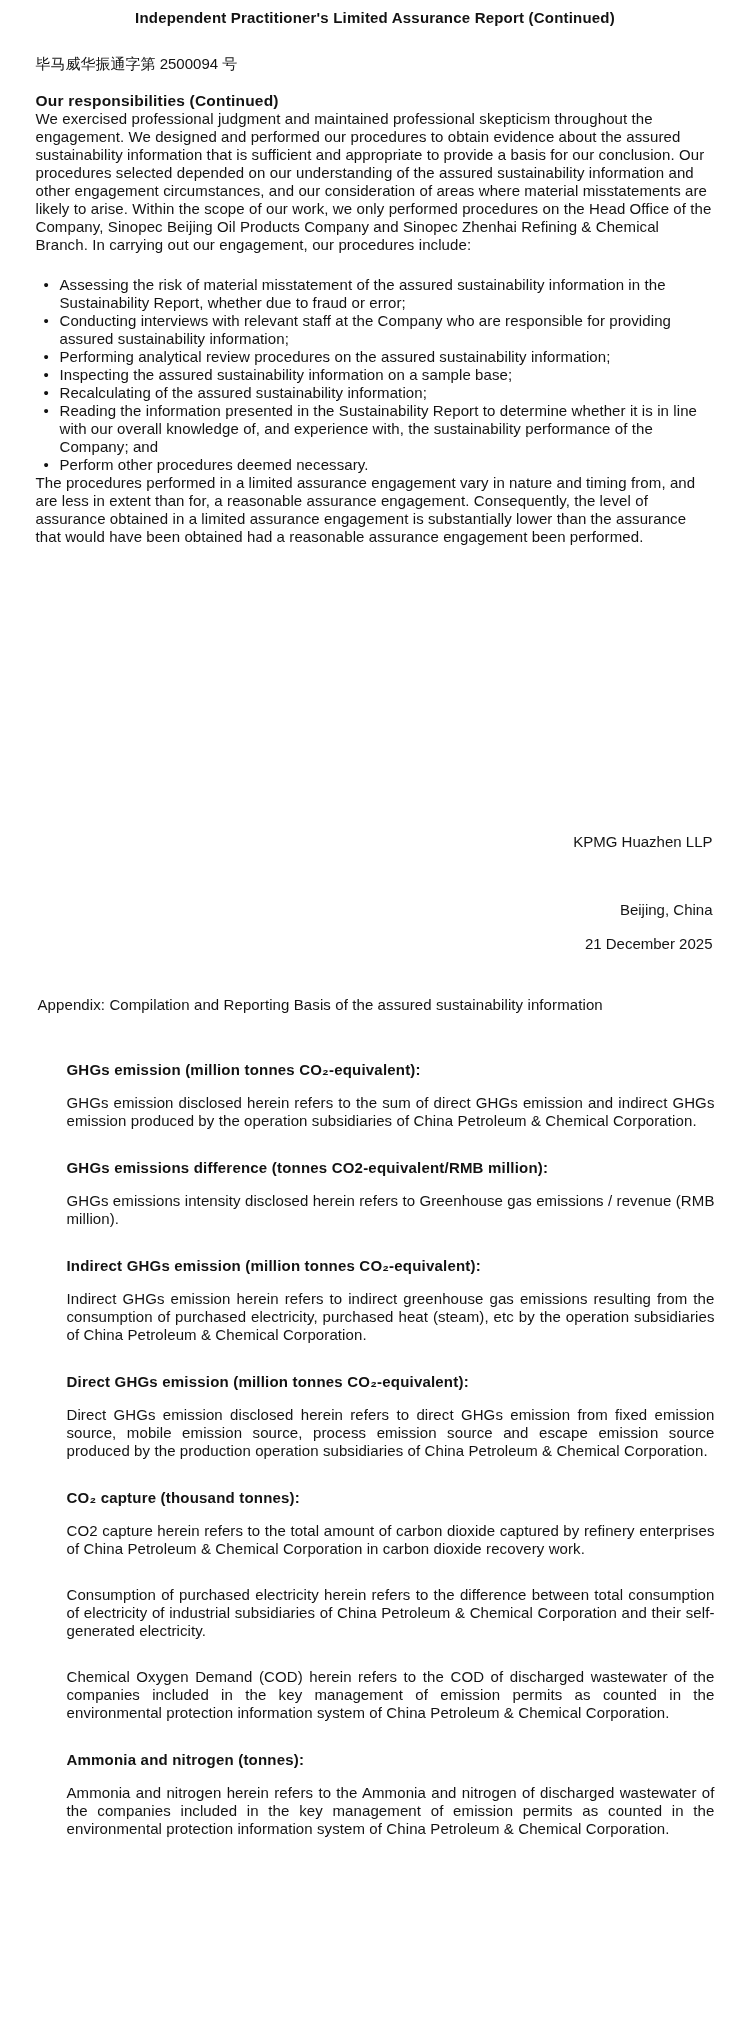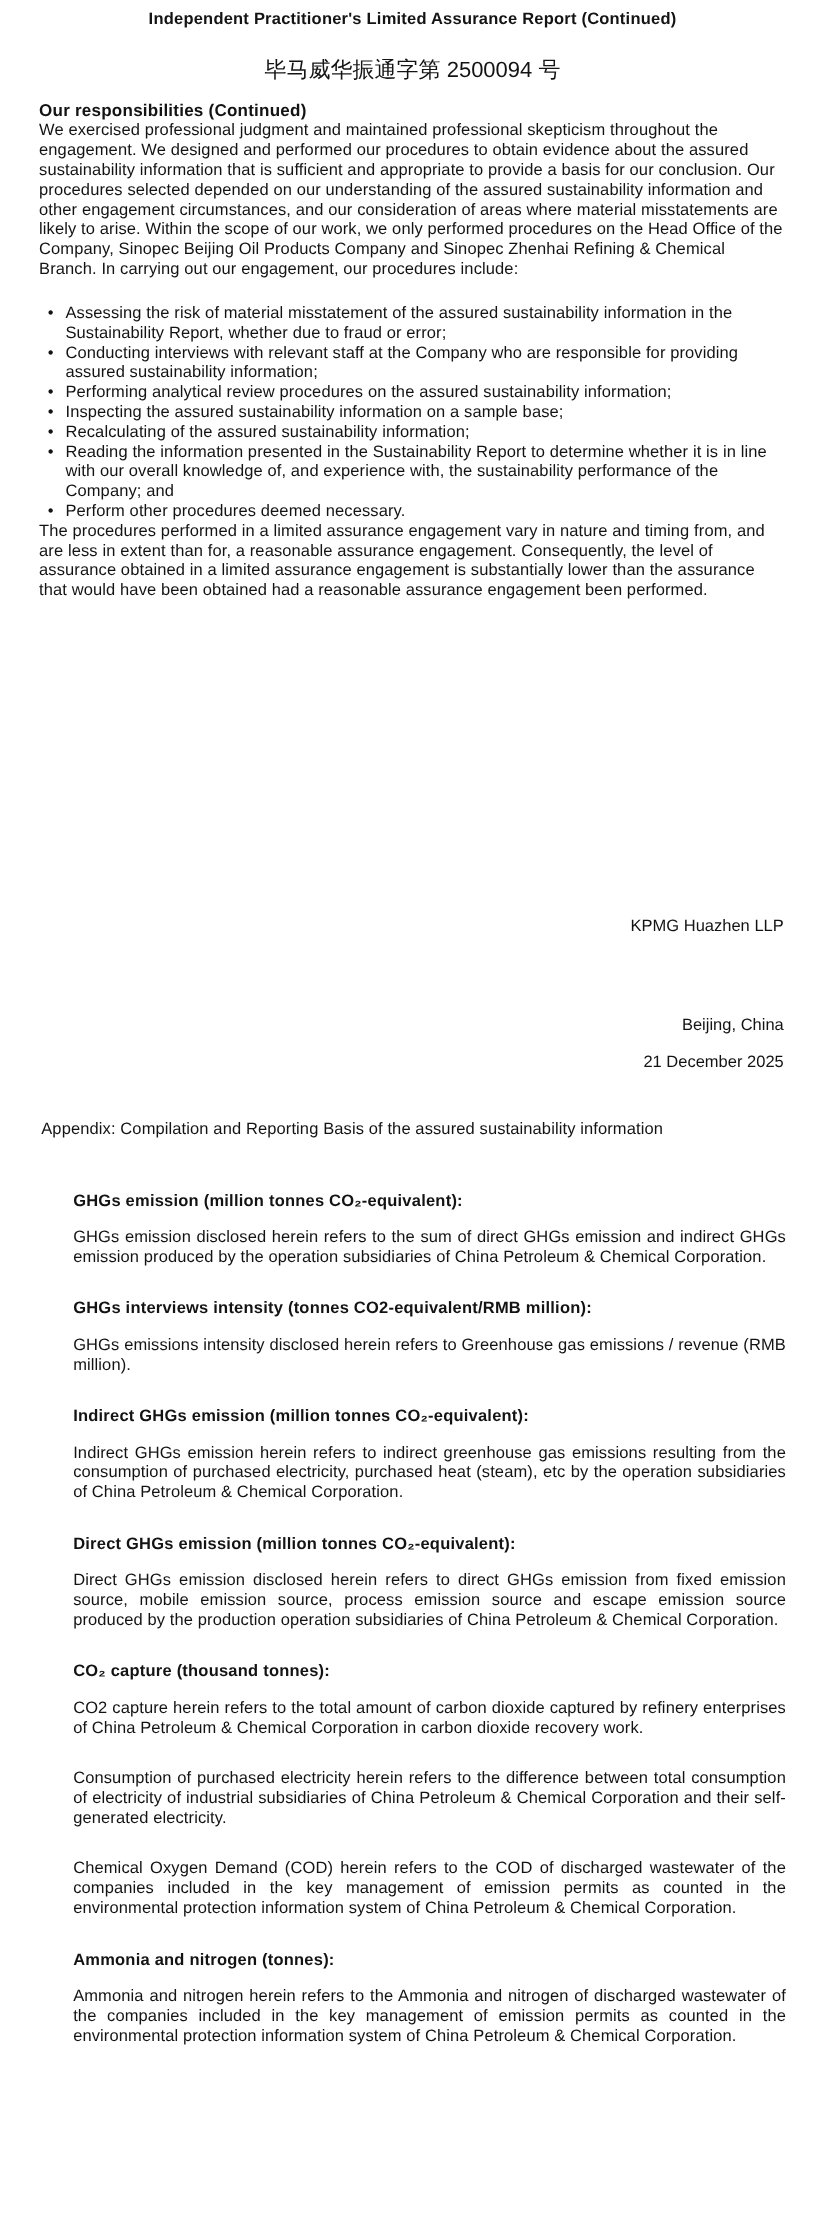--- a/index.html
+++ b/index.html
@@ -22,22 +22,22 @@
   .doc-title {
     margin: 0;
     text-align: center;
     font-size: 15px;
     line-height: 19px;
     font-weight: bold;
     letter-spacing: 0.2px;
   }
   .ref-number {
     margin-top: 27px;
-    text-align: center;
-    font-size: 20px;
+    text-align: left;
+    font-size: 15px;
     line-height: 20px;
   }
   .section-heading {
     margin: 17px 0 0 0;
     font-size: 15.5px;
     line-height: 19px;
     font-weight: bold;
     letter-spacing: 0.2px;
   }
   p.body-text {
@@ -66,21 +66,21 @@
   }
   li.bullet-item .bullet-text { flex: 1; }
   .closing-paragraph { margin-top: 24px; }
   .signature-block {
     text-align: right;
     font-size: 15px;
     line-height: 18px;
     padding-right: 2px;
   }
   .signature-firm { margin-top: 287px; }
-  .signature-location { margin-top: 72px; }
+  .signature-location { margin-top: 50px; }
   .signature-date { margin-top: 16px; }
   .appendix-heading {
     margin: 42px 0 0 2px;
     font-size: 15px;
     line-height: 19px;
     font-weight: normal;
     letter-spacing: 0.1px;
   }
   .appendix-item { margin-top: 28px; margin-left: 31px; }
   .appendix-item.first { margin-top: 46px; }
@@ -151,21 +151,21 @@
     <div class="signature-date">21 December 2025</div>
   </div>
 
   <h2 class="appendix-heading">Appendix: Compilation and Reporting Basis of the assured sustainability information</h2>
 
   <section class="appendix-item first">
     <h3 class="term">GHGs emission (million tonnes CO₂-equivalent):</h3>
     <p class="definition">GHGs emission disclosed herein refers to the sum of direct GHGs emission and indirect GHGs emission produced by the operation subsidiaries of China Petroleum &amp; Chemical Corporation.</p>
   </section>
   <section class="appendix-item">
-    <h3 class="term">GHGs interviews intensity (tonnes CO2-equivalent/RMB million):</h3>
+    <h3 class="term">GHGs emissions difference (tonnes CO2-equivalent/RMB million):</h3>
     <p class="definition">GHGs emissions intensity disclosed herein refers to Greenhouse gas emissions / revenue (RMB million).</p>
   </section>
   <section class="appendix-item">
     <h3 class="term">Indirect GHGs emission (million tonnes CO₂-equivalent):</h3>
     <p class="definition">Indirect GHGs emission herein refers to indirect greenhouse gas emissions resulting from the consumption of purchased electricity, purchased heat (steam), etc by the operation subsidiaries of China Petroleum &amp; Chemical Corporation.</p>
   </section>
   <section class="appendix-item">
     <h3 class="term">Direct GHGs emission (million tonnes CO₂-equivalent):</h3>
     <p class="definition">Direct GHGs emission disclosed herein refers to direct GHGs emission from fixed emission source, mobile emission source, process emission source and escape emission source produced by the production operation subsidiaries of China Petroleum &amp; Chemical Corporation.</p>
   </section>

